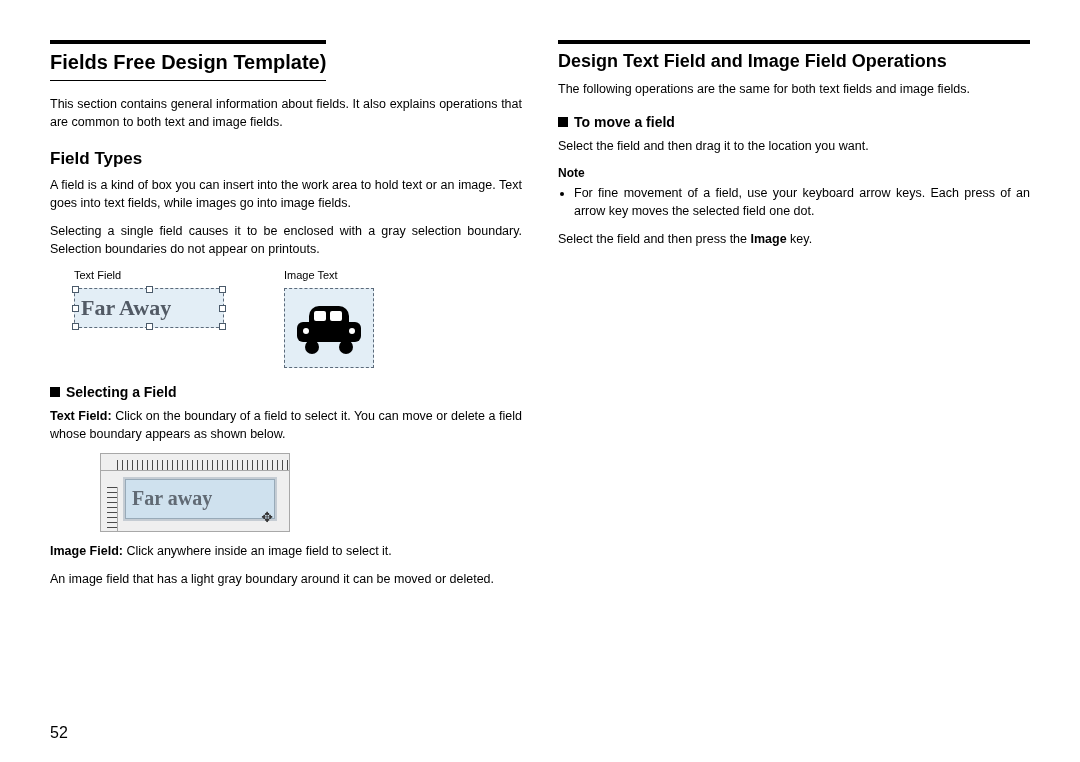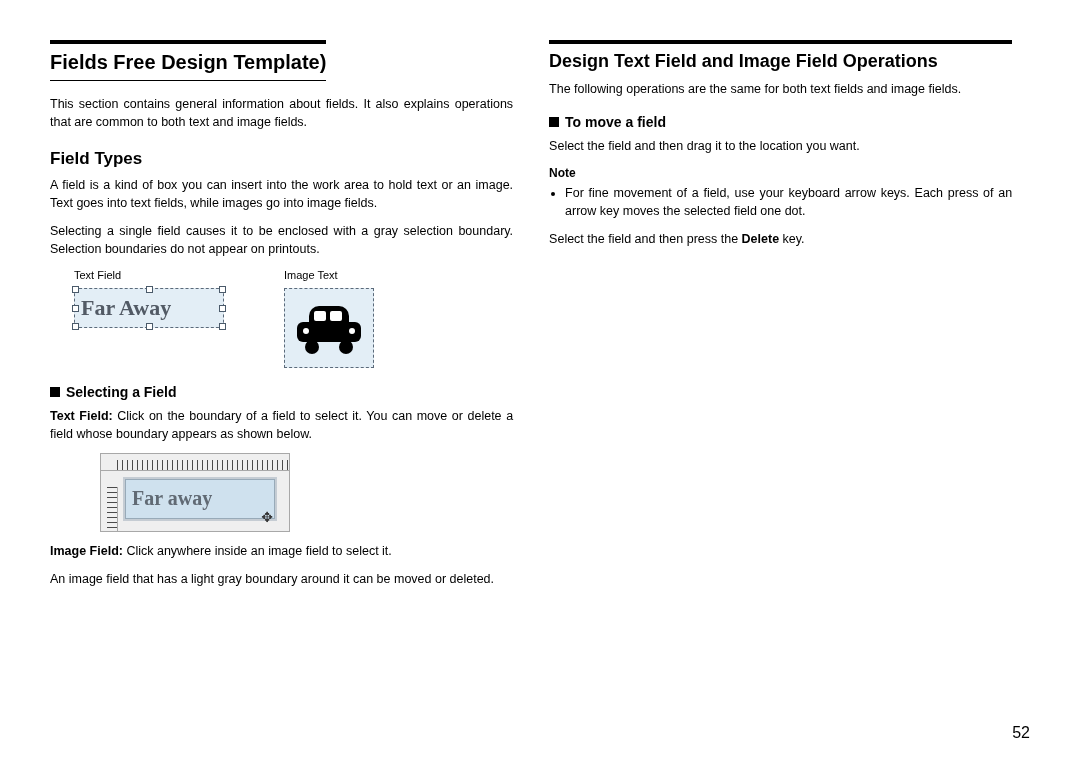--- a/index.html
+++ b/index.html
@@ -8,21 +8,21 @@
     background: #fff;
     font-family: "Helvetica Neue", Arial, sans-serif;
     color: #000;
   }
   .page {
     width: 1080px;
     height: 762px;
     box-sizing: border-box;
     padding: 40px 50px 20px 50px;
     display: flex;
-    flex-direction: row;
+    flex-direction: column;
   }
   .cols {
     display: flex;
     gap: 36px;
     flex: 1;
   }
   .col {
     width: 50%;
     font-size: 12.5px;
     line-height: 1.45;
@@ -342,20 +342,20 @@
         <span class="bullet-sq"></span><span>To move a field</span>
       </h3>
       <p>Select the field and then drag it to the location you want.</p>
 
       <div class="note-label">Note</div>
       <ul class="note-list">
         <li>For fine movement of a field, use your keyboard arrow keys. Each press of an arrow key moves the selected field one dot.</li>
       </ul>
 
       <p>
-        <span>Select the field and then press the </span><span class="bold-inline">Delete</span><span> key.</span>
+        <span>Select the field and then press the </span><span class="bold-inline">Image</span><span> key.</span>
       </p>
     </div>
 
   </div>
 
   <div class="page-num">52</div>
 </div>
 
 </body></html>

